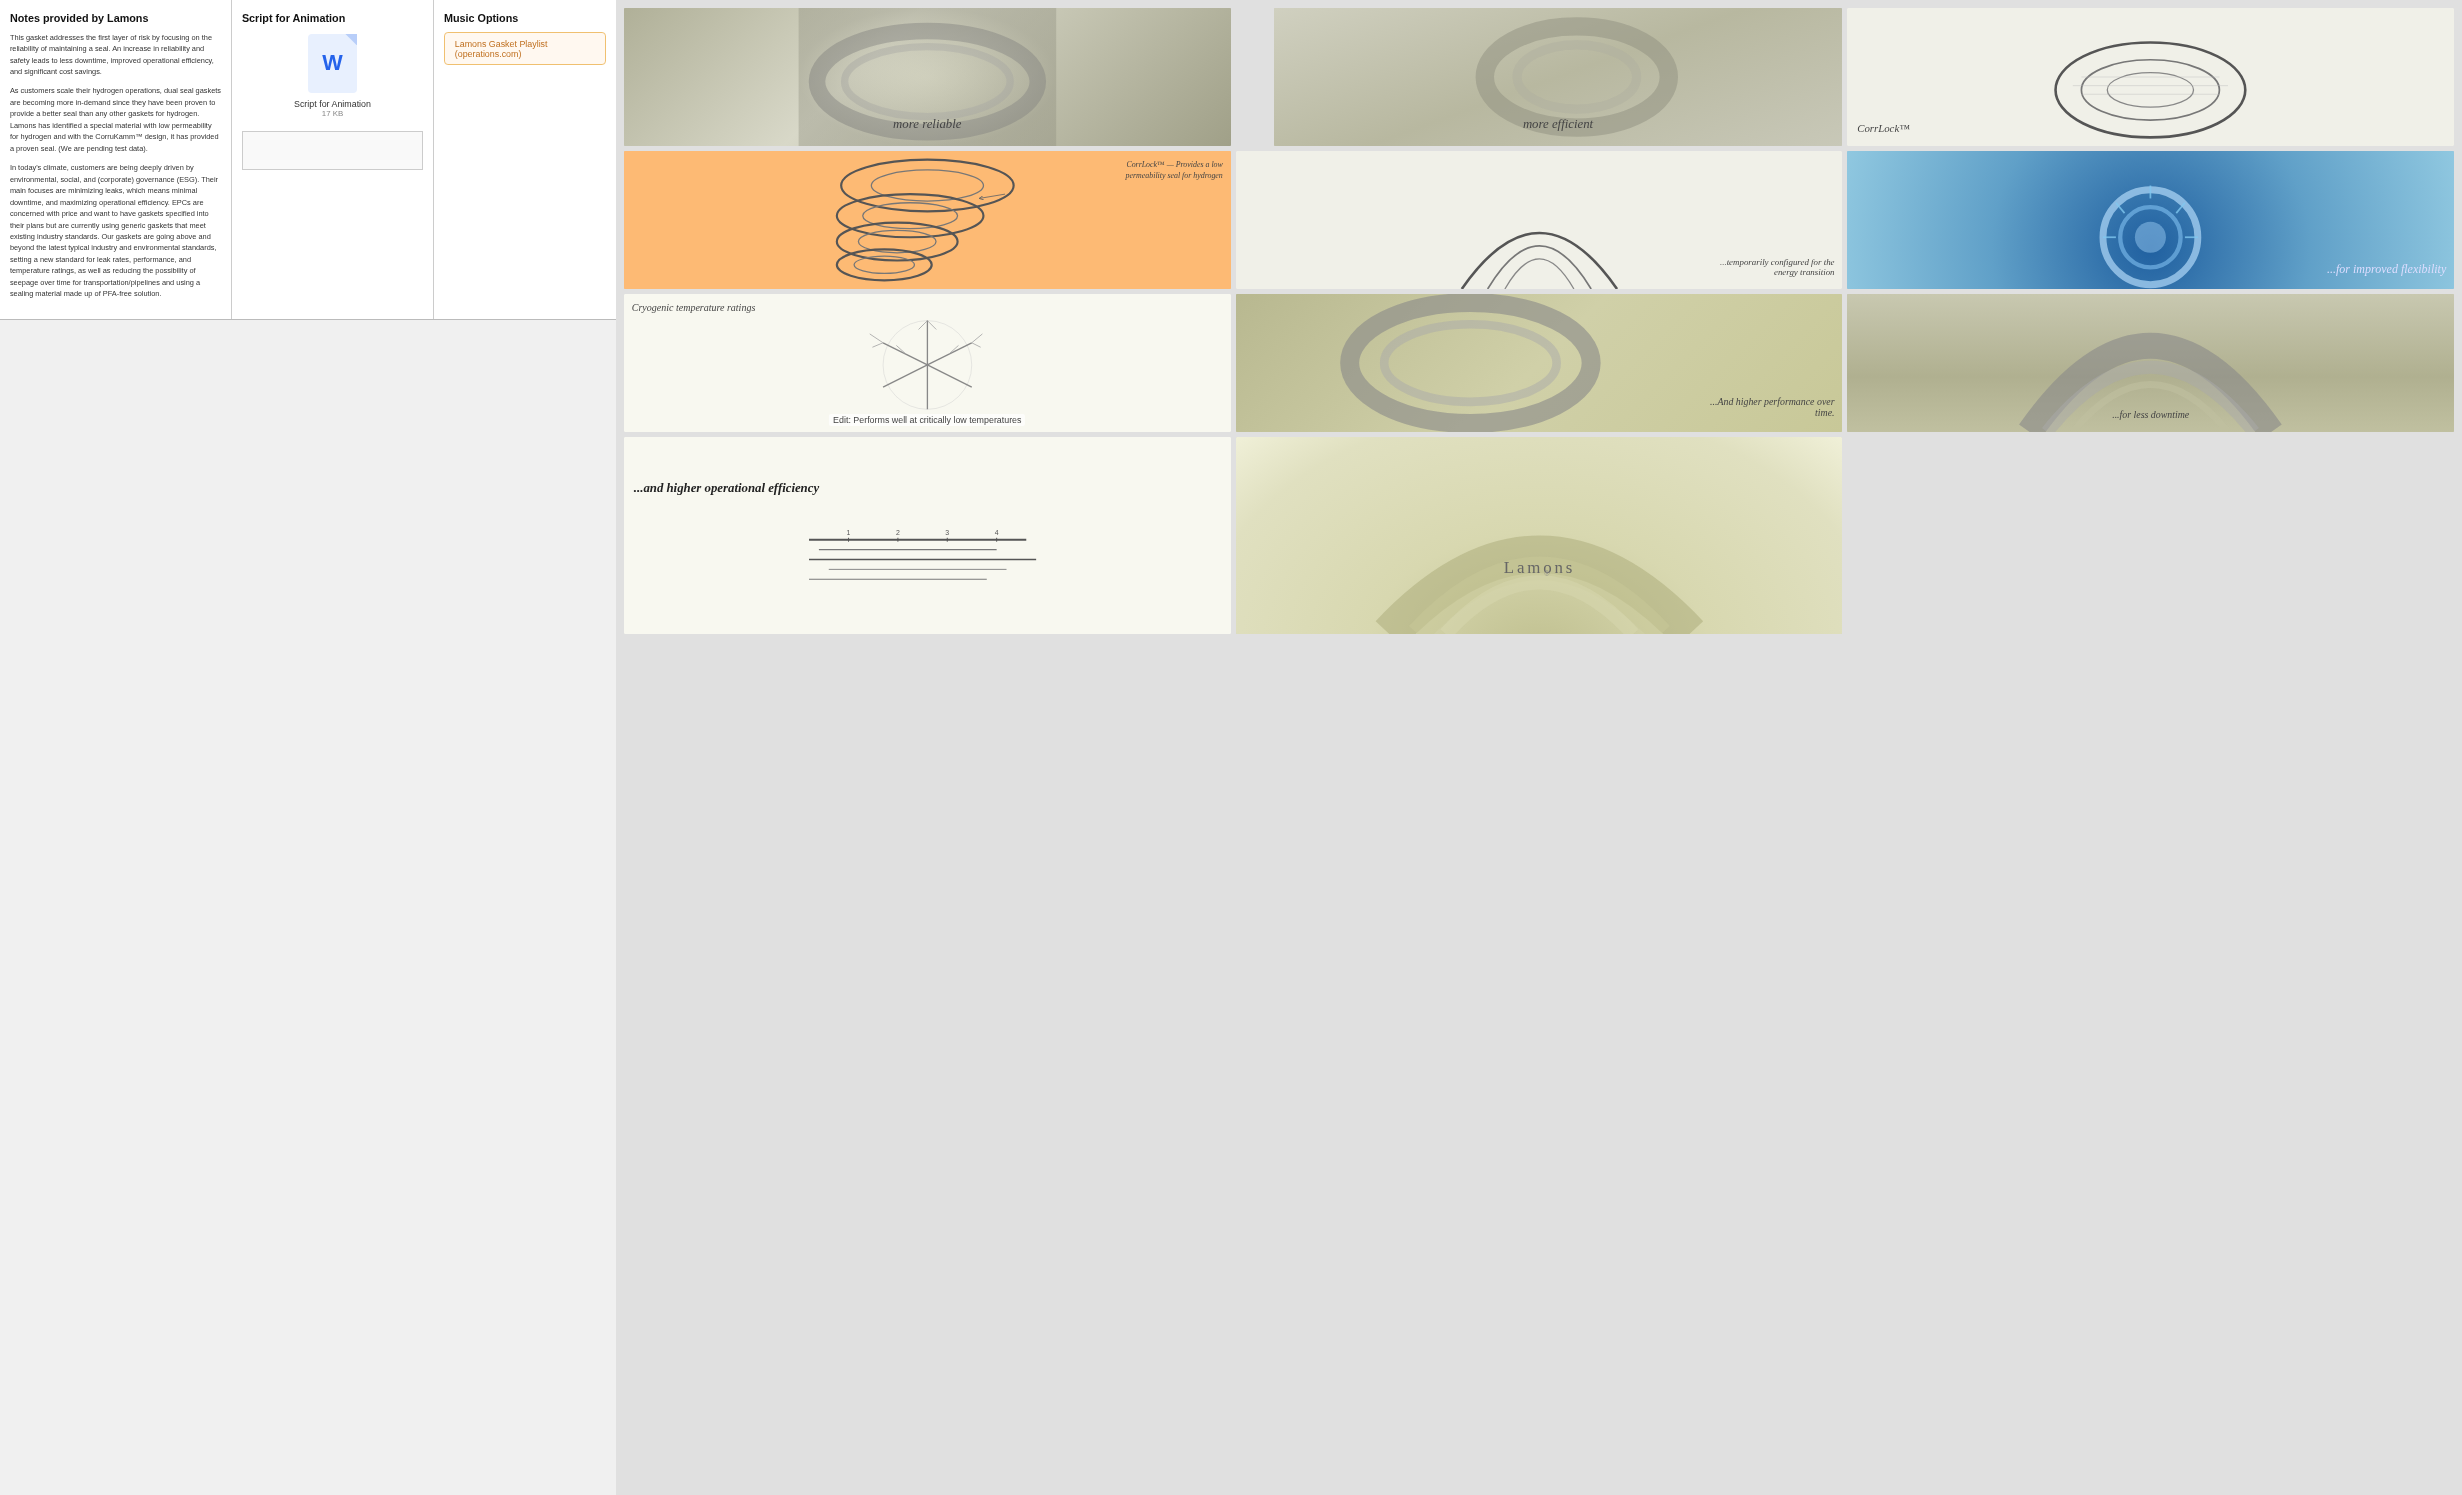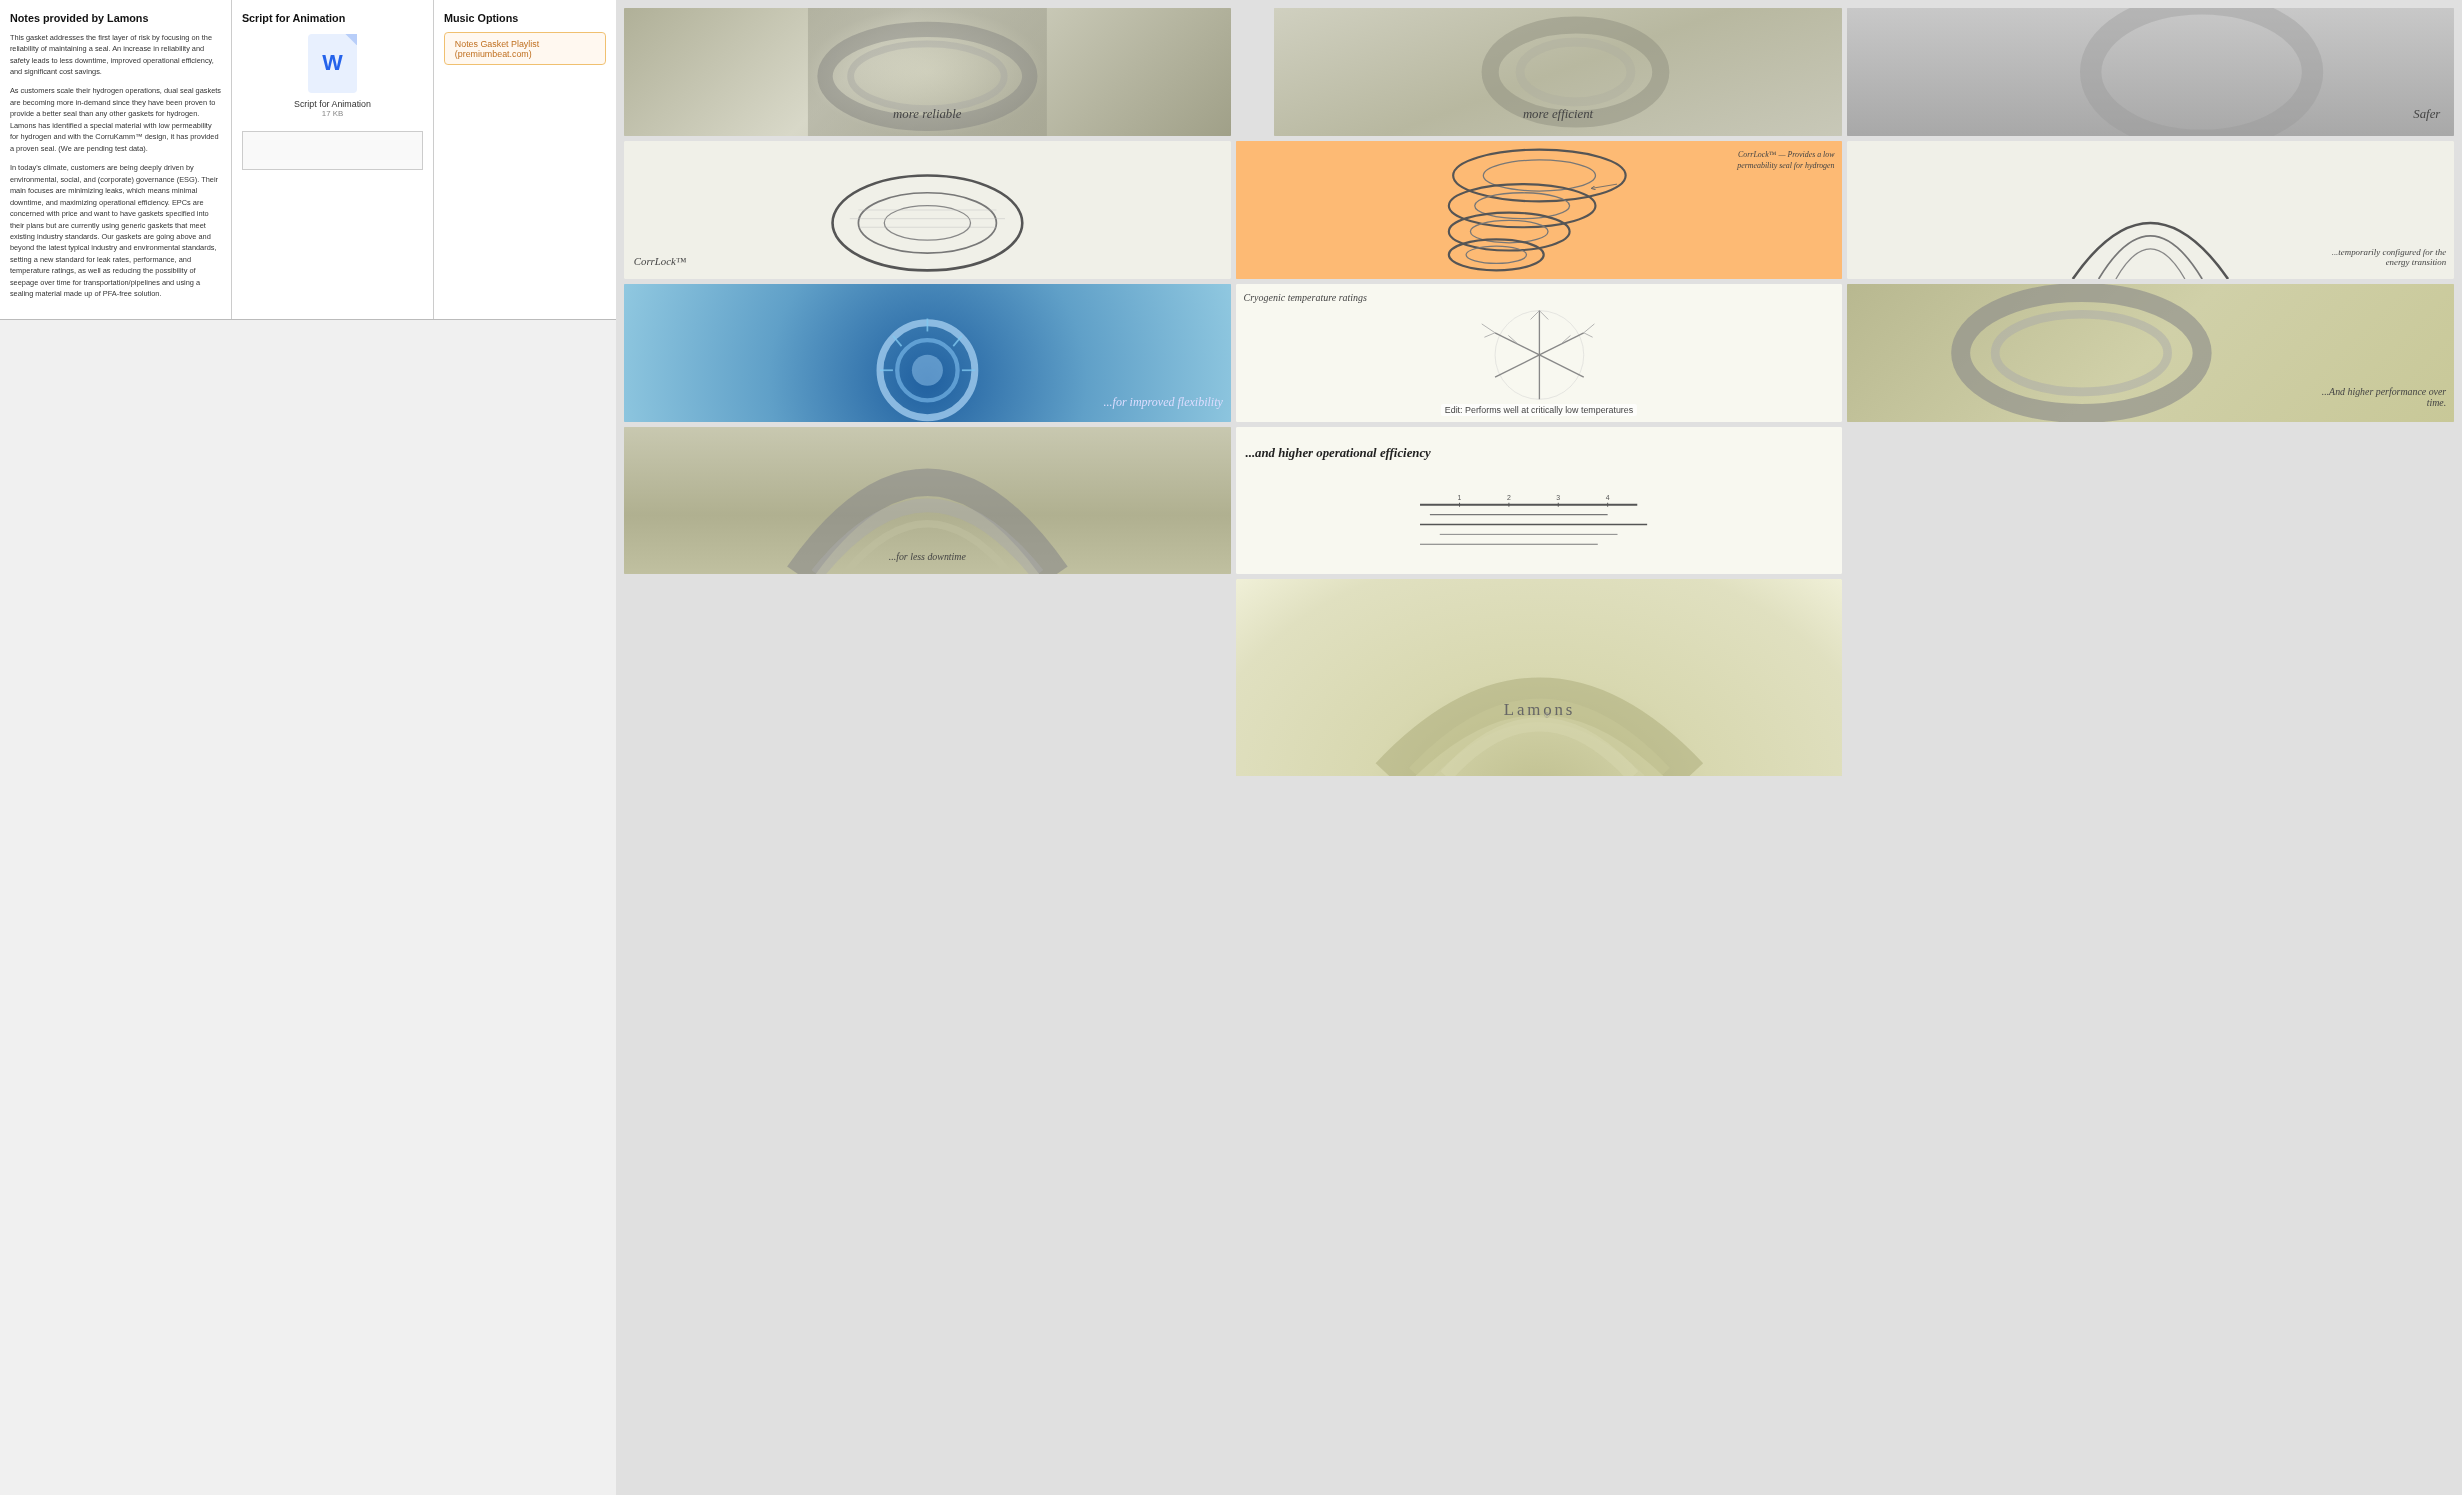--- a/index.html
+++ b/index.html
@@ -197,21 +197,21 @@
             <span>W</span>
           </div>
           <div class="file-name">Script for Animation</div>
           <div class="file-size">17 KB</div>
         </div>
         <div style="margin-top: 13.8px; border: 1px solid #ccc; height: 39px; background: #f9f9f9;"></div>
       </div>
 
       <div class="music-col">
         <div class="section-title">Music Options</div>
-        <a class="music-link">Notes Gasket Playlist (premiumbeat.com)</a>
+        <a class="music-link">Lamons Gasket Playlist (operations.com)</a>
       </div>
 
     </div>
   </div>
 
   <div class="right-grid">
 
     <div class="grid-cell" style="min-height:128px;">
       <div class="cell-inner" style="background: linear-gradient(135deg, #b0b098 0%, #d8d8c8 40%, #a0a088 100%); min-height:128px;">
 
@@ -233,28 +233,20 @@
     <div class="grid-cell" style="min-height:128px;margin-left:38px;">
       <div class="cell-inner" style="background: linear-gradient(160deg, #d0d0c0 0%, #b8b8a0 50%, #c8c8b8 100%); min-height:128px;">
         <svg width="100%" height="100%" viewBox="0 0 280 150" style="position:absolute;top:0;left:0;">
           <ellipse cx="160" cy="75" rx="100" ry="55" fill="none" stroke="#909080" stroke-width="20" opacity="0.5"></ellipse>
           <ellipse cx="160" cy="75" rx="65" ry="35" fill="none" stroke="#b0b0a0" stroke-width="10" opacity="0.5"></ellipse>
         </svg>
         <span class="hand-text" style="bottom:13.8px; left:50%; transform:translateX(-50%); font-size:12.8px;">more efficient</span>
       </div>
     </div>
 
-    <div class="grid-cell" style="min-height:128px;">
-      <div class="cell-inner" style="background: linear-gradient(180deg, #c8c8c8 0%, #a8a8a8 100%); min-height:128px;">
-        <svg width="100%" height="100%" viewBox="0 0 280 150" style="position:absolute;top:0;left:0;">
-          <ellipse cx="200" cy="75" rx="130" ry="80" fill="none" stroke="#999" stroke-width="25" opacity="0.4"></ellipse>
-        </svg>
-        <span class="hand-text" style="bottom:13.8px; right:13.8px; font-size:12.8px;">Safer</span>
-      </div>
-    </div>
 
     <div class="grid-cell" style="min-height:138px;">
       <div class="cell-inner" style="background: #f0f0e8; min-height:138px;">
         <svg width="100%" height="100%" viewBox="0 0 280 160" style="position:absolute;top:0;left:0;">
 
           <ellipse cx="140" cy="95" rx="110" ry="55" fill="none" stroke="#555" stroke-width="3"></ellipse>
           <ellipse cx="140" cy="95" rx="80" ry="35" fill="none" stroke="#777" stroke-width="2"></ellipse>
           <ellipse cx="140" cy="95" rx="50" ry="20" fill="none" stroke="#888" stroke-width="1.5"></ellipse>
 
           <line x1="60" y1="80" x2="220" y2="80" stroke="#bbb" stroke-width="0.5"></line>

